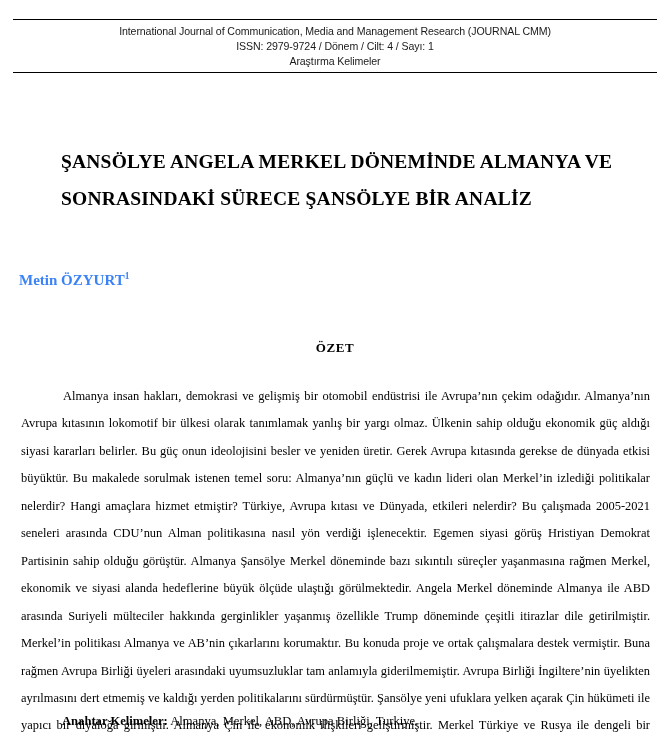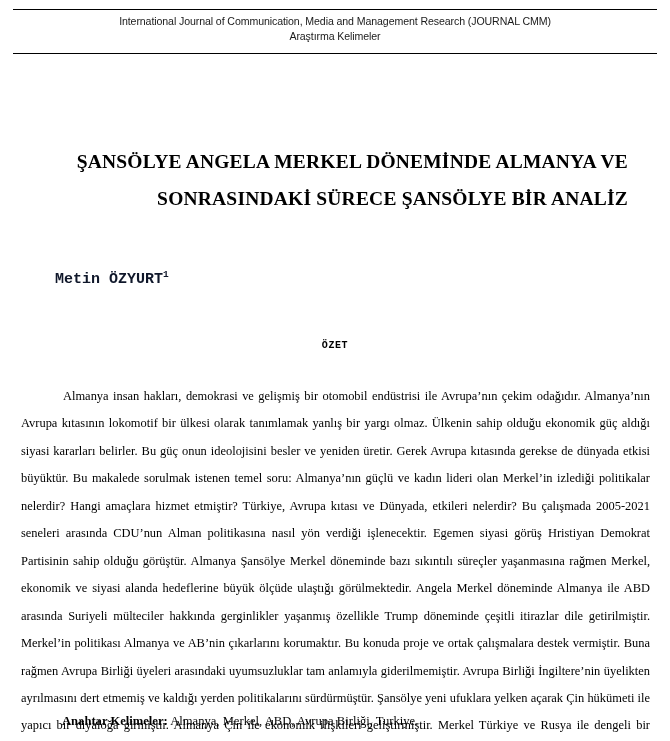--- a/index.html
+++ b/index.html
@@ -21,84 +21,83 @@
     position: relative;
     width: 670px;
     height: 741px;
     box-sizing: border-box;
   }
 
   
   .masthead {
     position: absolute;
     left: 13px;
-    top: 9px;
+    top: 19px;
     width: 644px;
     border-top: 1.6px solid #000;
     border-bottom: 1.6px solid #000;
-    padding: 4px 0 9px 0;
+    padding: 4px 0 3px 0;
     box-sizing: border-box;
   }
   .masthead-line {
     font-family: "Liberation Sans", "DejaVu Sans", sans-serif;
     font-size: 10.6px;
     line-height: 15px;
     text-align: center;
     letter-spacing: -0.1px;
     color: #1a1a1a;
     white-space: nowrap;
   }
 
   
   .title-block {
     position: absolute;
-    left: 68px;
+    left: 61px;
     top: 143px;
     width: 560px;
-    text-align: right;
+    text-align: left;
   }
   .title-line {
     font-family: "Liberation Serif", "DejaVu Serif", serif;
     font-weight: bold;
     font-size: 19.5px;
     line-height: 37px;
     letter-spacing: 0.2px;
     white-space: nowrap;
     color: #000;
   }
 
   
   .author {
     position: absolute;
     left: 19px;
     top: 270px;
-    font-family: Liberation Mono, monospace;
+    font-family: Liberation Serif, serif;
     font-weight: bold;
     font-size: 15px;
     line-height: 20px;
-    color: #0f172a;
-    margin-left: 36px;
+    color: #3b82f6;
   }
   .author sup {
     font-size: 9.5px;
     font-weight: bold;
     vertical-align: super;
     line-height: 0;
   }
 
   
   .abstract-heading {
     position: absolute;
     left: 0;
     top: 340px;
     width: 670px;
     text-align: center;
-    font-family: Liberation Mono, monospace;
+    font-family: Liberation Serif, serif;
     font-weight: bold;
-    font-size: 10px;
+    font-size: 13px;
     letter-spacing: 0.6px;
     color: #000;
   }
 
   
   .abstract-body {
     position: absolute;
     left: 21px;
     top: 383px;
     width: 629px;
@@ -127,20 +126,21 @@
     font-weight: bold;
   }
 </style>
 </head>
 <body>
 
 <div class="page">
 
   <div class="masthead">
     <div class="masthead-line">International Journal of Communication, Media and Management Research (JOURNAL CMM)</div>
+    <div class="masthead-line">ISSN: 2979-9724  / Dönem / Cilt: 4 / Sayı: 1</div>
     <div class="masthead-line">Araştırma Kelimeler</div>
   </div>
 
   <h1 class="title-block" style="margin:0;">
     <div class="title-line">ŞANSÖLYE ANGELA MERKEL DÖNEMİNDE ALMANYA VE</div>
     <div class="title-line">SONRASINDAKİ SÜRECE ŞANSÖLYE BİR ANALİZ</div>
   </h1>
 
   <div class="author">
     <span>Metin ÖZYURT</span><sup>1</sup>

